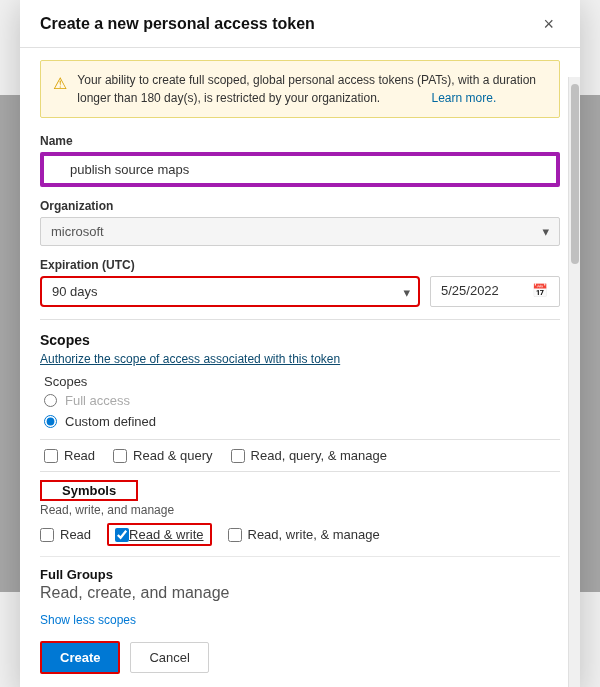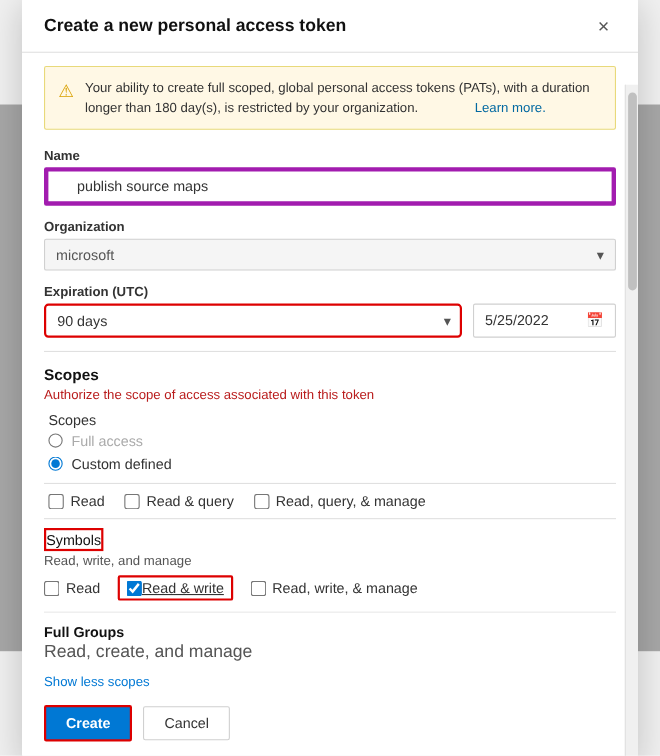--- a/index.html
+++ b/index.html
@@ -155,22 +155,23 @@
       margin-top: 4px;
     }
     .section-title {
       font-size: 14px;
       font-weight: 600;
       margin-bottom: 4px;
       color: #111;
     }
     .section-subtitle {
       font-size: 12px;
-      color: #b91c1c;
+      color: #0c4a6e;
       margin-bottom: 8px;
+      text-decoration: underline;
     }
     .radio-group {
       display: flex;
       flex-direction: column;
       gap: 6px;
       margin-left: 4px;
       margin-bottom: 10px;
     }
     .radio-row {
       display: flex;
@@ -200,24 +201,24 @@
       width: 14px;
       height: 14px;
     }
     .scope-block {
       margin-bottom: 10px;
       padding-bottom: 10px;
       border-bottom: 1px solid #e8e8e8;
     }
     .scope-block-title {
       font-size: 13px;
-      font-weight: 400;
+      font-weight: 700;
       border: 2px solid #d00;
       display: inline-block;
-      padding: 1px 0;
+      padding: 1px 20px;
       margin-bottom: 2px;
       color: #111;
     }
     .scope-block-desc {
       font-size: 12px;
       color: #555;
       margin-bottom: 6px;
     }
     .symbols-checkboxes {
       display: flex;

